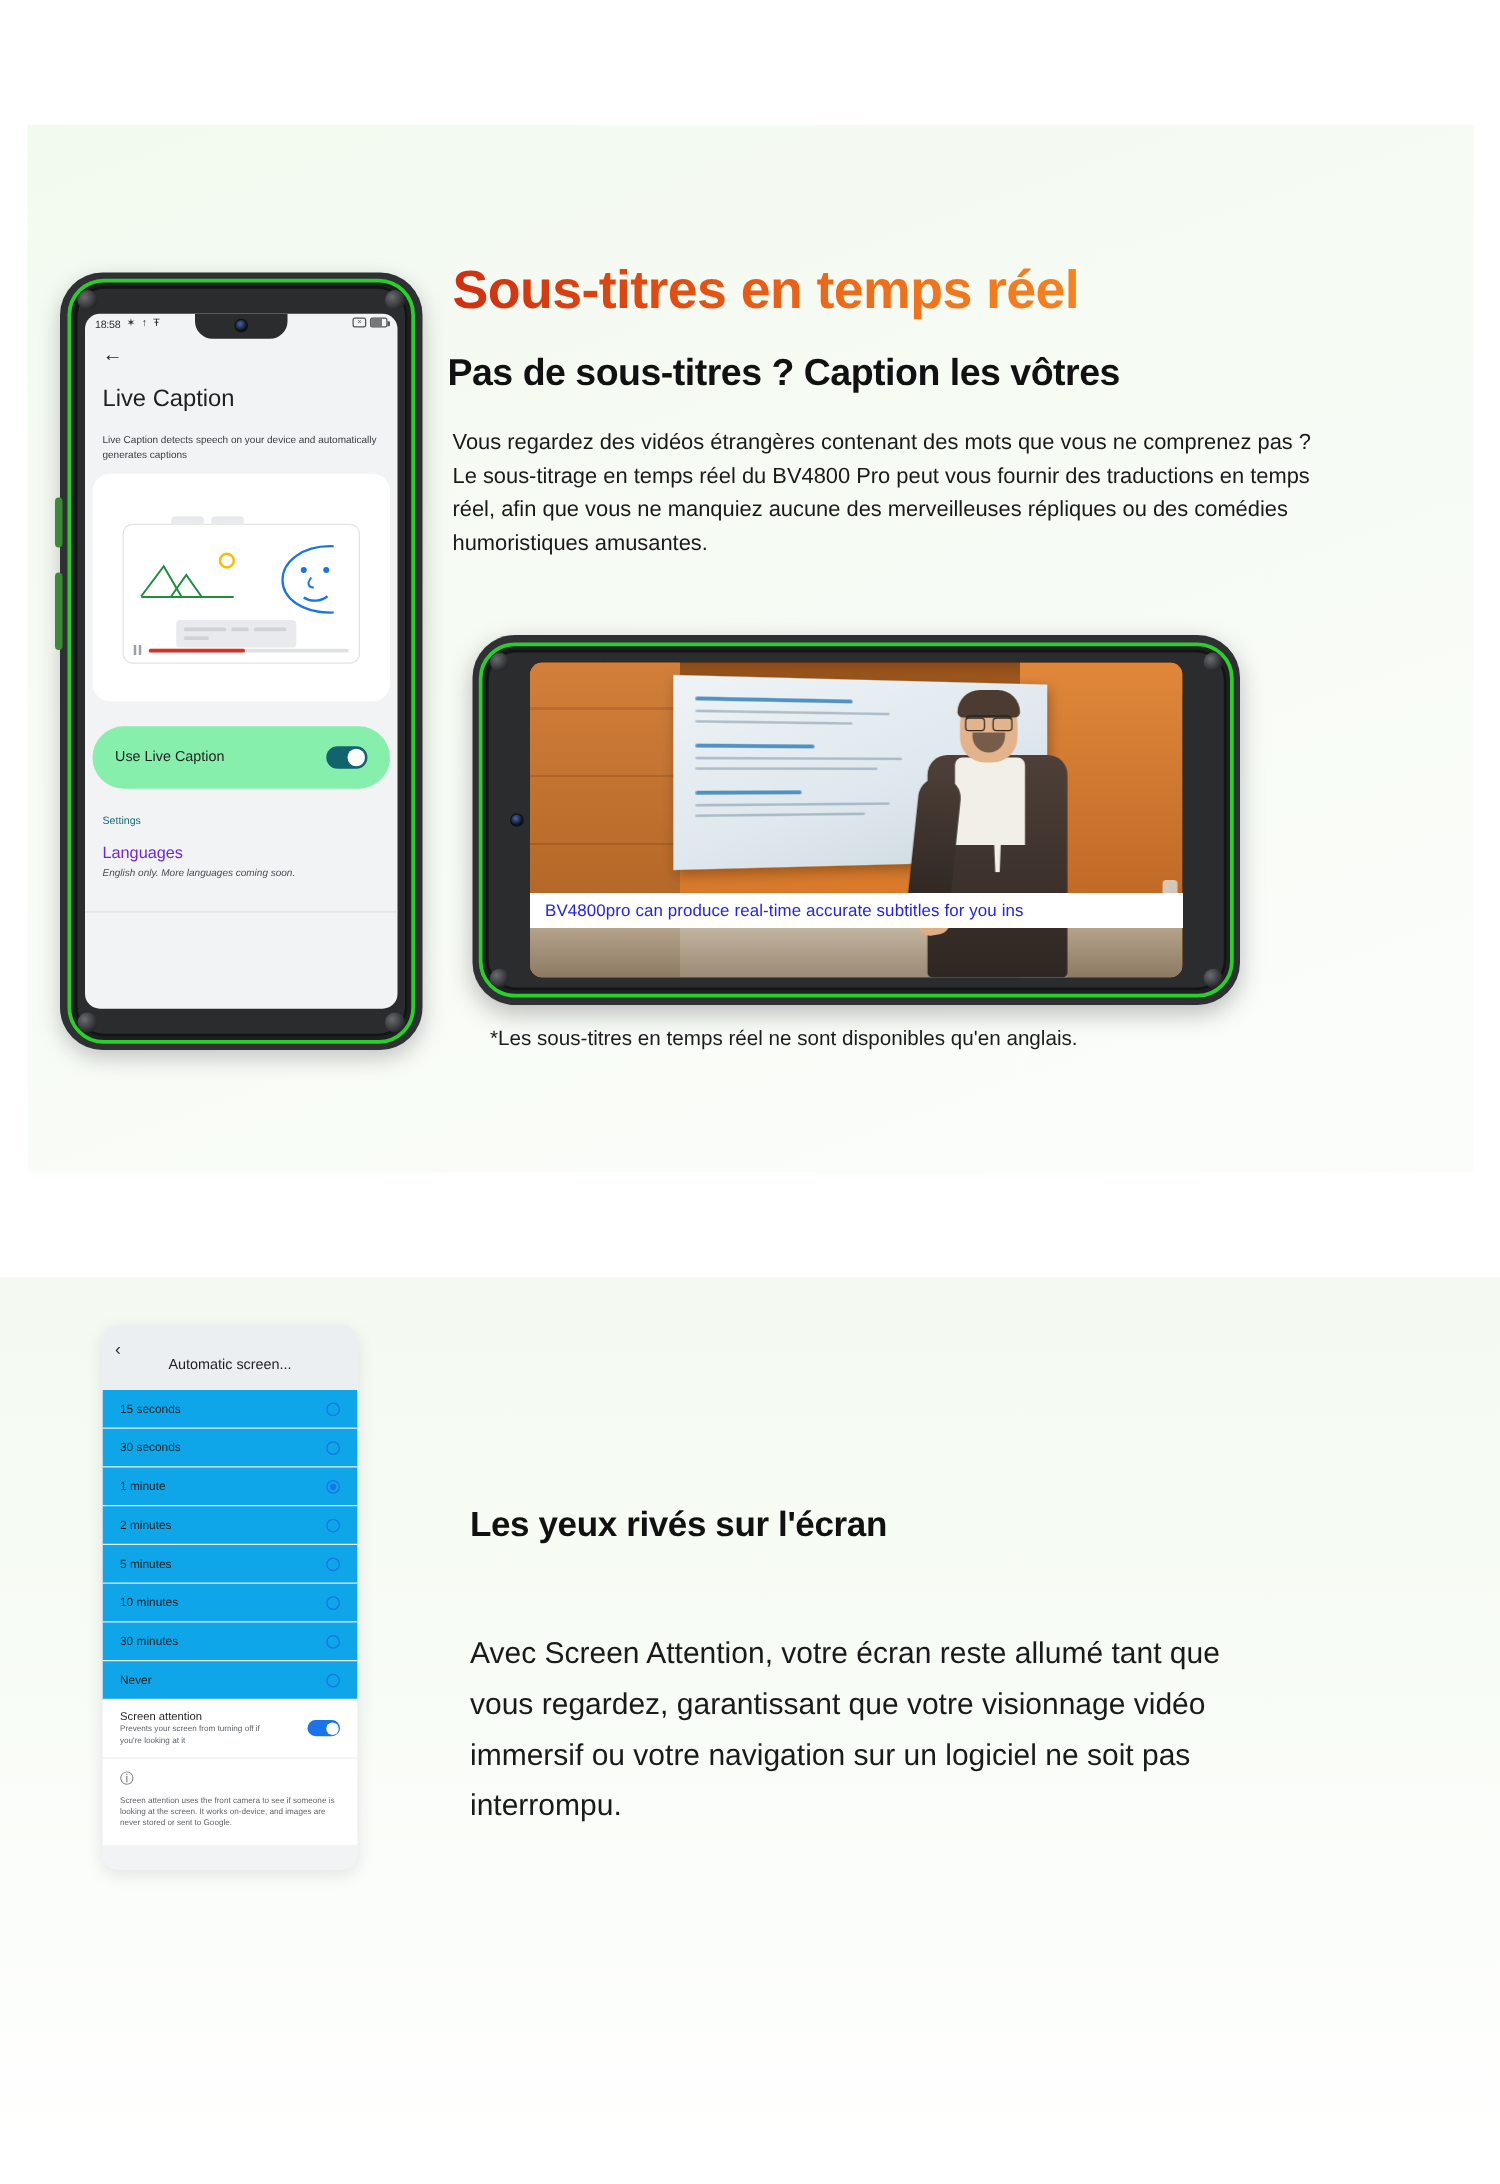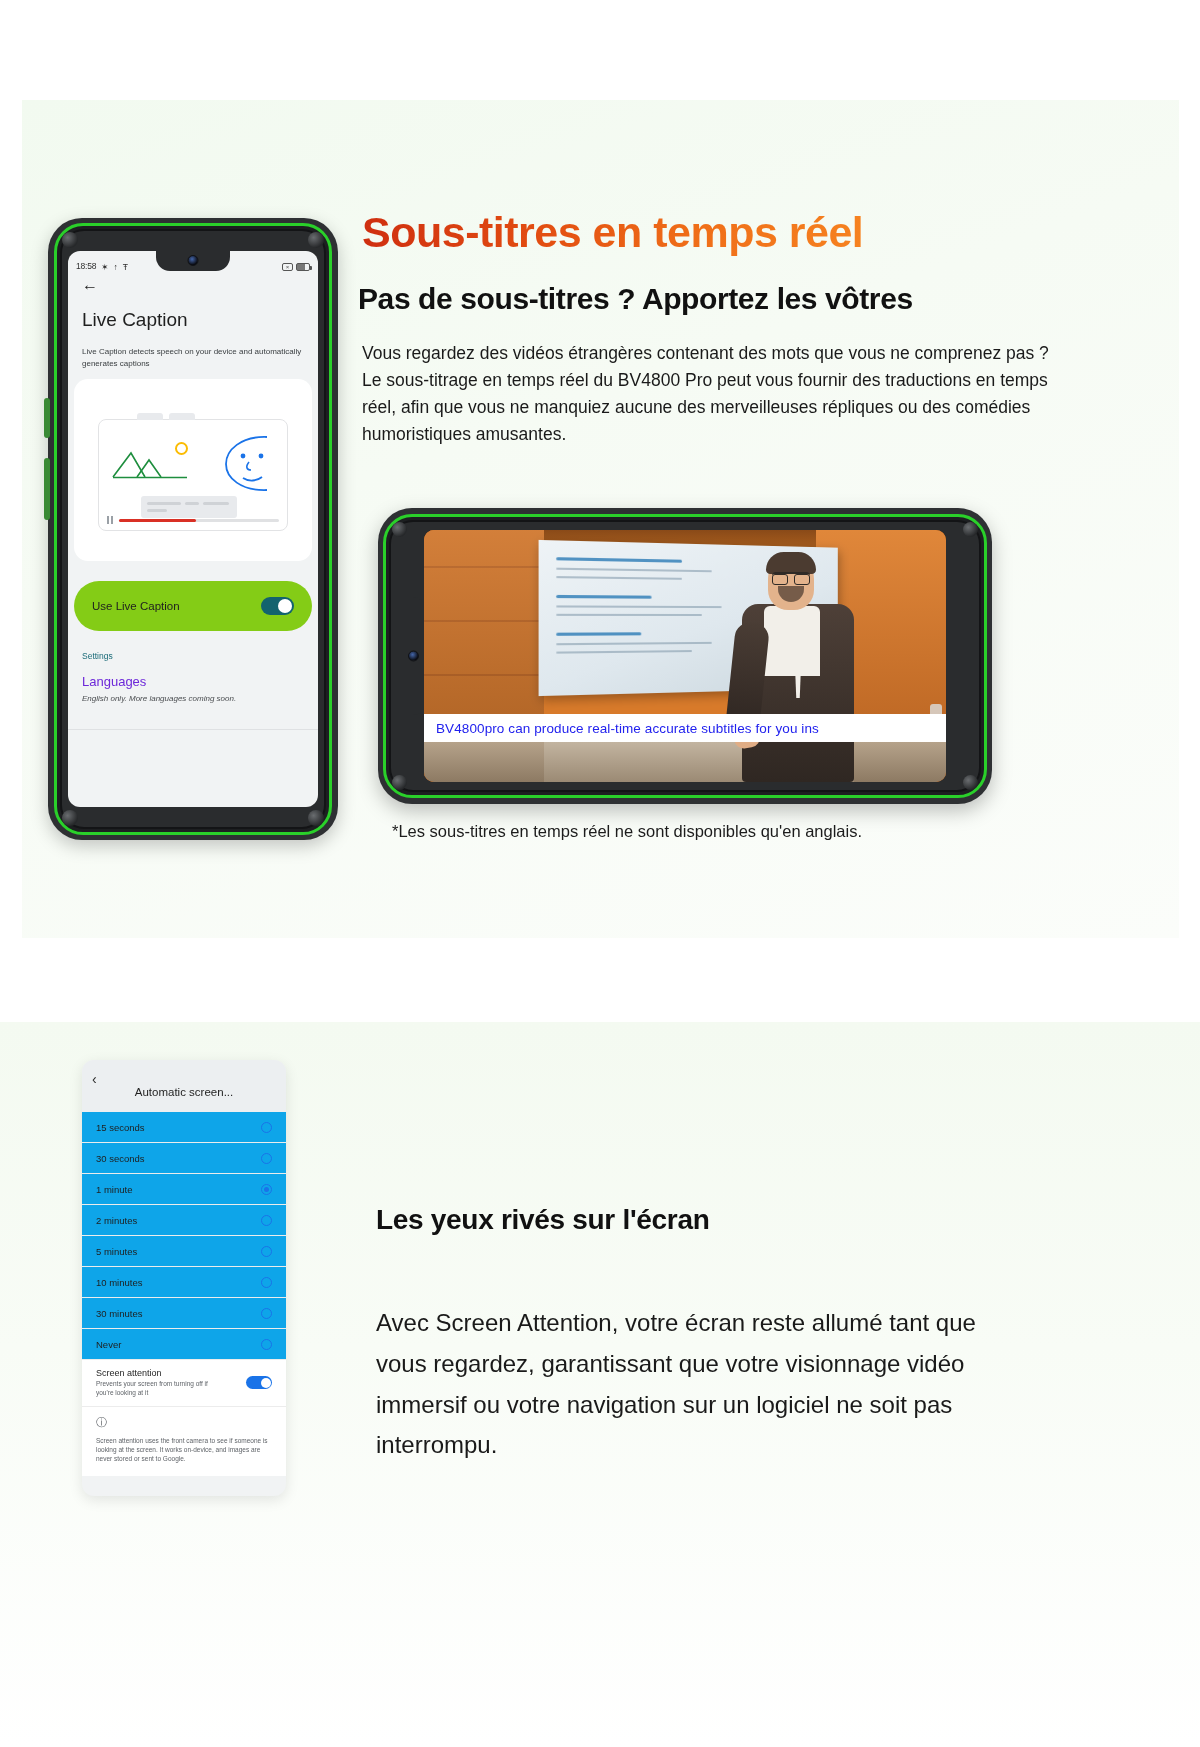--- a/index.html
+++ b/index.html
@@ -71,21 +71,21 @@
     border-radius: 0 0 14px 14px;
   }
   .p1-notch .cam {
     position: absolute; left: 50%; top: 4px; transform: translateX(-50%);
     width: 11px; height: 11px; border-radius: 50%;
     background: radial-gradient(circle at 40% 35%, #4466aa, #0b0d14 70%);
     border: 1px solid #101216;
   }
   .p1-status {
     position: absolute; top: 3px; left: 0; right: 0; height: 17px;
-    display: flex; align-items: flex-end; padding: 0 8px;
+    display: flex; align-items: flex-start; padding: 0 8px;
     font-size: 8.5px; color: #303030;
   }
   .p1-status .time { margin-right: 5px; letter-spacing: -0.2px; }
   .p1-status .sicon { margin-right: 5px; font-size: 8.5px; line-height: 1; color:#303030;}
   .p1-status .spacer { flex: 1; }
   .p1-status .right-icons { display: flex; align-items: center; gap: 3px; }
   .mini-x {
     width: 11px; height: 8px; border: 1px solid #555; border-radius: 2px;
     font-size: 6px; line-height: 7px; text-align: center; color: #555;
   }
@@ -128,21 +128,21 @@
   .p1-illus .capbox .ln {
     position: absolute; height: 3px; background: #cfd2d6; border-radius: 2px;
   }
   .p1-illus .prog-row { position: absolute; left: 8px; bottom: 6px; right: 8px; display: flex; align-items: center; }
   .p1-illus .pause { width: 6px; height: 8px; border-left: 2px solid #9aa0a6; border-right: 2px solid #9aa0a6; margin-right: 6px; }
   .p1-illus .bar { flex: 1; height: 3px; background: #e0e1e3; border-radius: 2px; position: relative; }
   .p1-illus .bar .fill { position: absolute; left: 0; top: 0; height: 3px; width: 48%; background: #d93025; border-radius: 2px; }
 
   .p1-toggle-row {
     position: absolute; left: 6px; top: 330px; right: 6px; height: 50px;
-    background: #84cc16; border-radius: 25px;
+    background: #86efac; border-radius: 25px;
     display: flex; align-items: center; justify-content: space-between;
     padding: 0 18px;
   }
   .p1-toggle-row .lbl { font-size: 11.5px; color: #1f1f1f; }
   .p1-switch { width: 33px; height: 18px; border-radius: 9px; background: #13636e; position: relative; }
   .p1-switch .knob { position: absolute; right: 2px; top: 2px; width: 14px; height: 14px; border-radius: 50%; background: #ffffff; }
 
   .p1-settings-lbl { position: absolute; left: 14px; top: 400px; font-size: 8.5px; color: #1b6b78; }
   .p1-lang { position: absolute; left: 14px; top: 423px; font-size: 13px; color: #6d28d9; }
   .p1-lang-sub { position: absolute; left: 14px; top: 443px; right: 14px; font-size: 8px; color: #4a4d50; font-style: italic; }
@@ -435,21 +435,21 @@
       </div>
 
       <div class="p1-settings-lbl">Settings</div>
       <div class="p1-lang">Languages</div>
       <div class="p1-lang-sub">English only. More languages coming soon.</div>
       <div class="p1-divider"></div>
     </div>
   </div>
 
   <div class="s1-h1">Sous-titres en temps réel</div>
-  <div class="s1-h2">Pas de sous-titres ? Apportez les vôtres</div>
+  <div class="s1-h2">Pas de sous-titres ? Caption les vôtres</div>
   <div class="s1-body">Vous regardez des vidéos étrangères contenant des mots que vous ne comprenez pas ? Le sous-titrage en temps réel du BV4800 Pro peut vous fournir des traductions en temps réel, afin que vous ne manquiez aucune des merveilleuses répliques ou des comédies humoristiques amusantes.</div>
   <div class="s1-note">*Les sous-titres en temps réel ne sont disponibles qu'en anglais.</div>
 
   <div class="phone2">
     <div class="green-edge2"></div>
     <div class="bezel2"></div>
     <div class="cb cb-a"></div>
     <div class="cb cb-b"></div>
     <div class="cb cb-c"></div>
     <div class="cb cb-d"></div>

